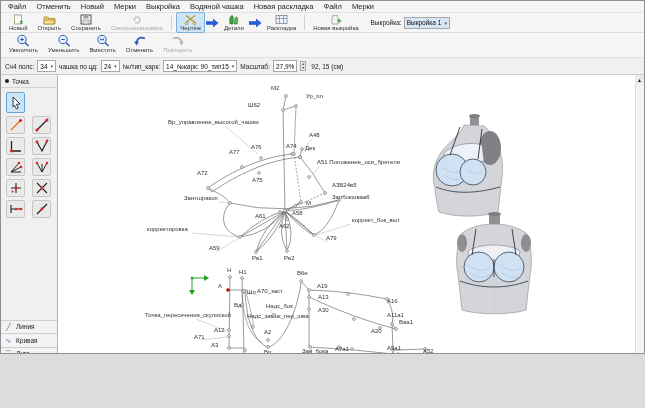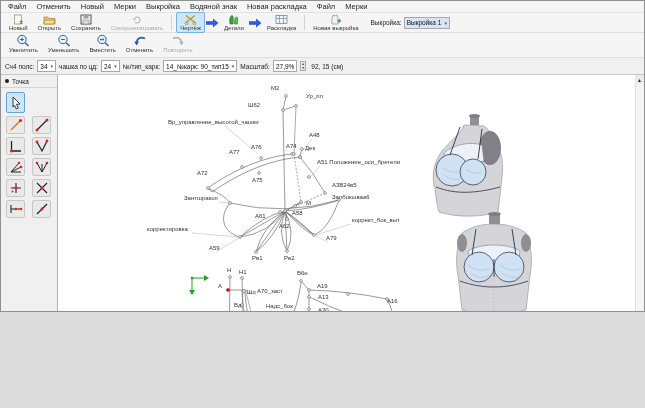--- a/index.html
+++ b/index.html
@@ -1,16 +1,16 @@
 <!DOCTYPE html>
 <html><head>
 <meta charset="utf-8">
 <style>
   html,body{margin:0;padding:0;background:#dcdcdc;}
-  .app{position:relative;width:645px;height:312px;background:#f0f0f0;border:1px solid #909090;
+  .app{position:relative;width:645px;height:354px;background:#f0f0f0;border:1px solid #909090;
        box-sizing:border-box;font-family:"Liberation Sans",sans-serif;overflow:hidden;-webkit-font-smoothing:antialiased;}
   
   .menubar{height:11px;display:flex;align-items:center;background:#f5f5f5;border-bottom:1px solid #e3e3e3;
            padding:0 2px;font-size:7.5px;color:#1e1e1e;}
   .menu-item{padding:0 5px;cursor:default;white-space:nowrap;}
   
   .toolbar1{height:19px;display:flex;align-items:center;background:#f5f5f5;border-bottom:1px solid #dedede;padding:0 3px;}
   .toolbar2{height:23px;display:flex;align-items:flex-end;background:#f5f5f5;border-bottom:1px solid #dedede;padding:0 3px 1px 3px;}
   .tbtn{display:flex;flex-direction:column;align-items:center;justify-content:center;
         font-size:6px;color:#333;padding:1px 3px;margin:0 1px;border:1px solid transparent;border-radius:2px;line-height:1.1;}
@@ -56,21 +56,21 @@
 <body>
 
 <div class="app">
 
   <div class="menubar">
       <span class="menu-item">Файл</span>
       <span class="menu-item">Отменить</span>
       <span class="menu-item">Новый</span>
       <span class="menu-item">Мерки</span>
       <span class="menu-item">Выкройка</span>
-      <span class="menu-item">Водяной знак</span>
+      <span class="menu-item">Водяной чашка</span>
       <span class="menu-item">Новая раскладка</span>
       <span class="menu-item">Файл</span>
       <span class="menu-item">Мерки</span>
     </div>
 
   <div class="toolbar1">
     <div class="tbtn">
       <svg width="12" height="11">
           <rect x="2.5" y="1" width="7" height="9" fill="#fbfbf2" stroke="#9a9a7a" stroke-width=".8"></rect>
           <path d="M8,7 l2.5,2.5 M8,9.5 l2.5,-2.5" stroke="#3f9d3f" stroke-width="1.2"></path>

